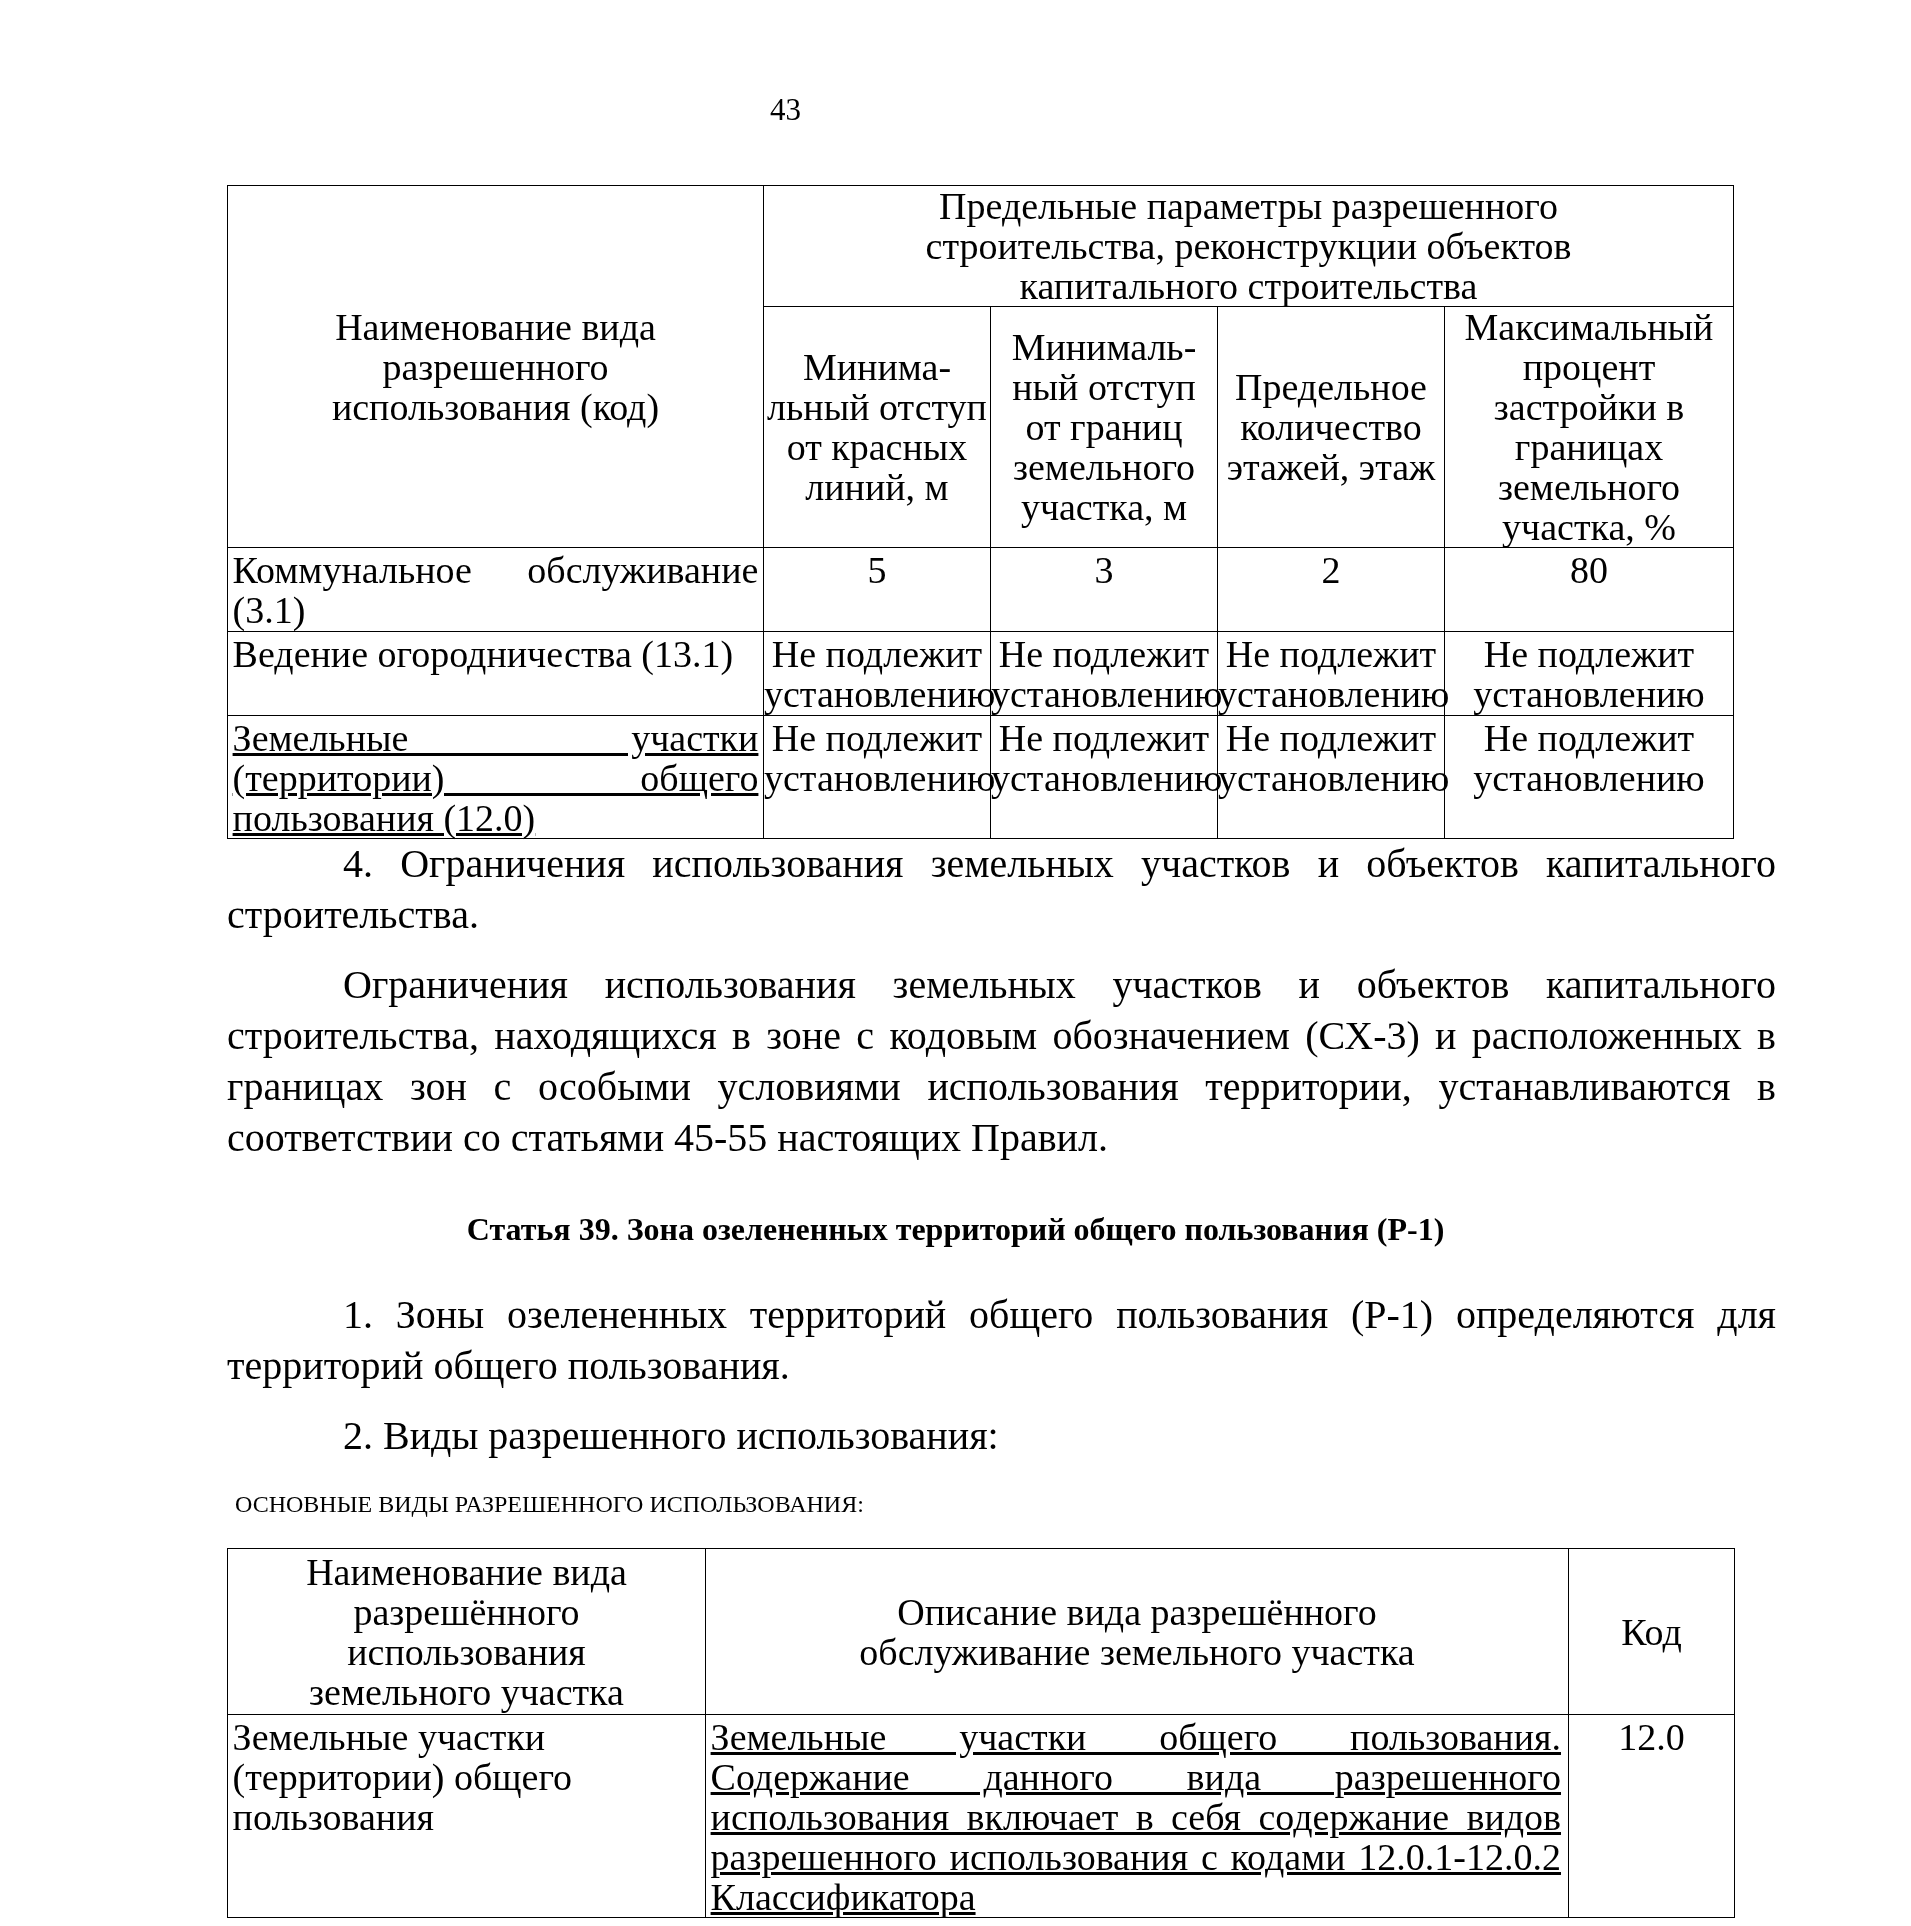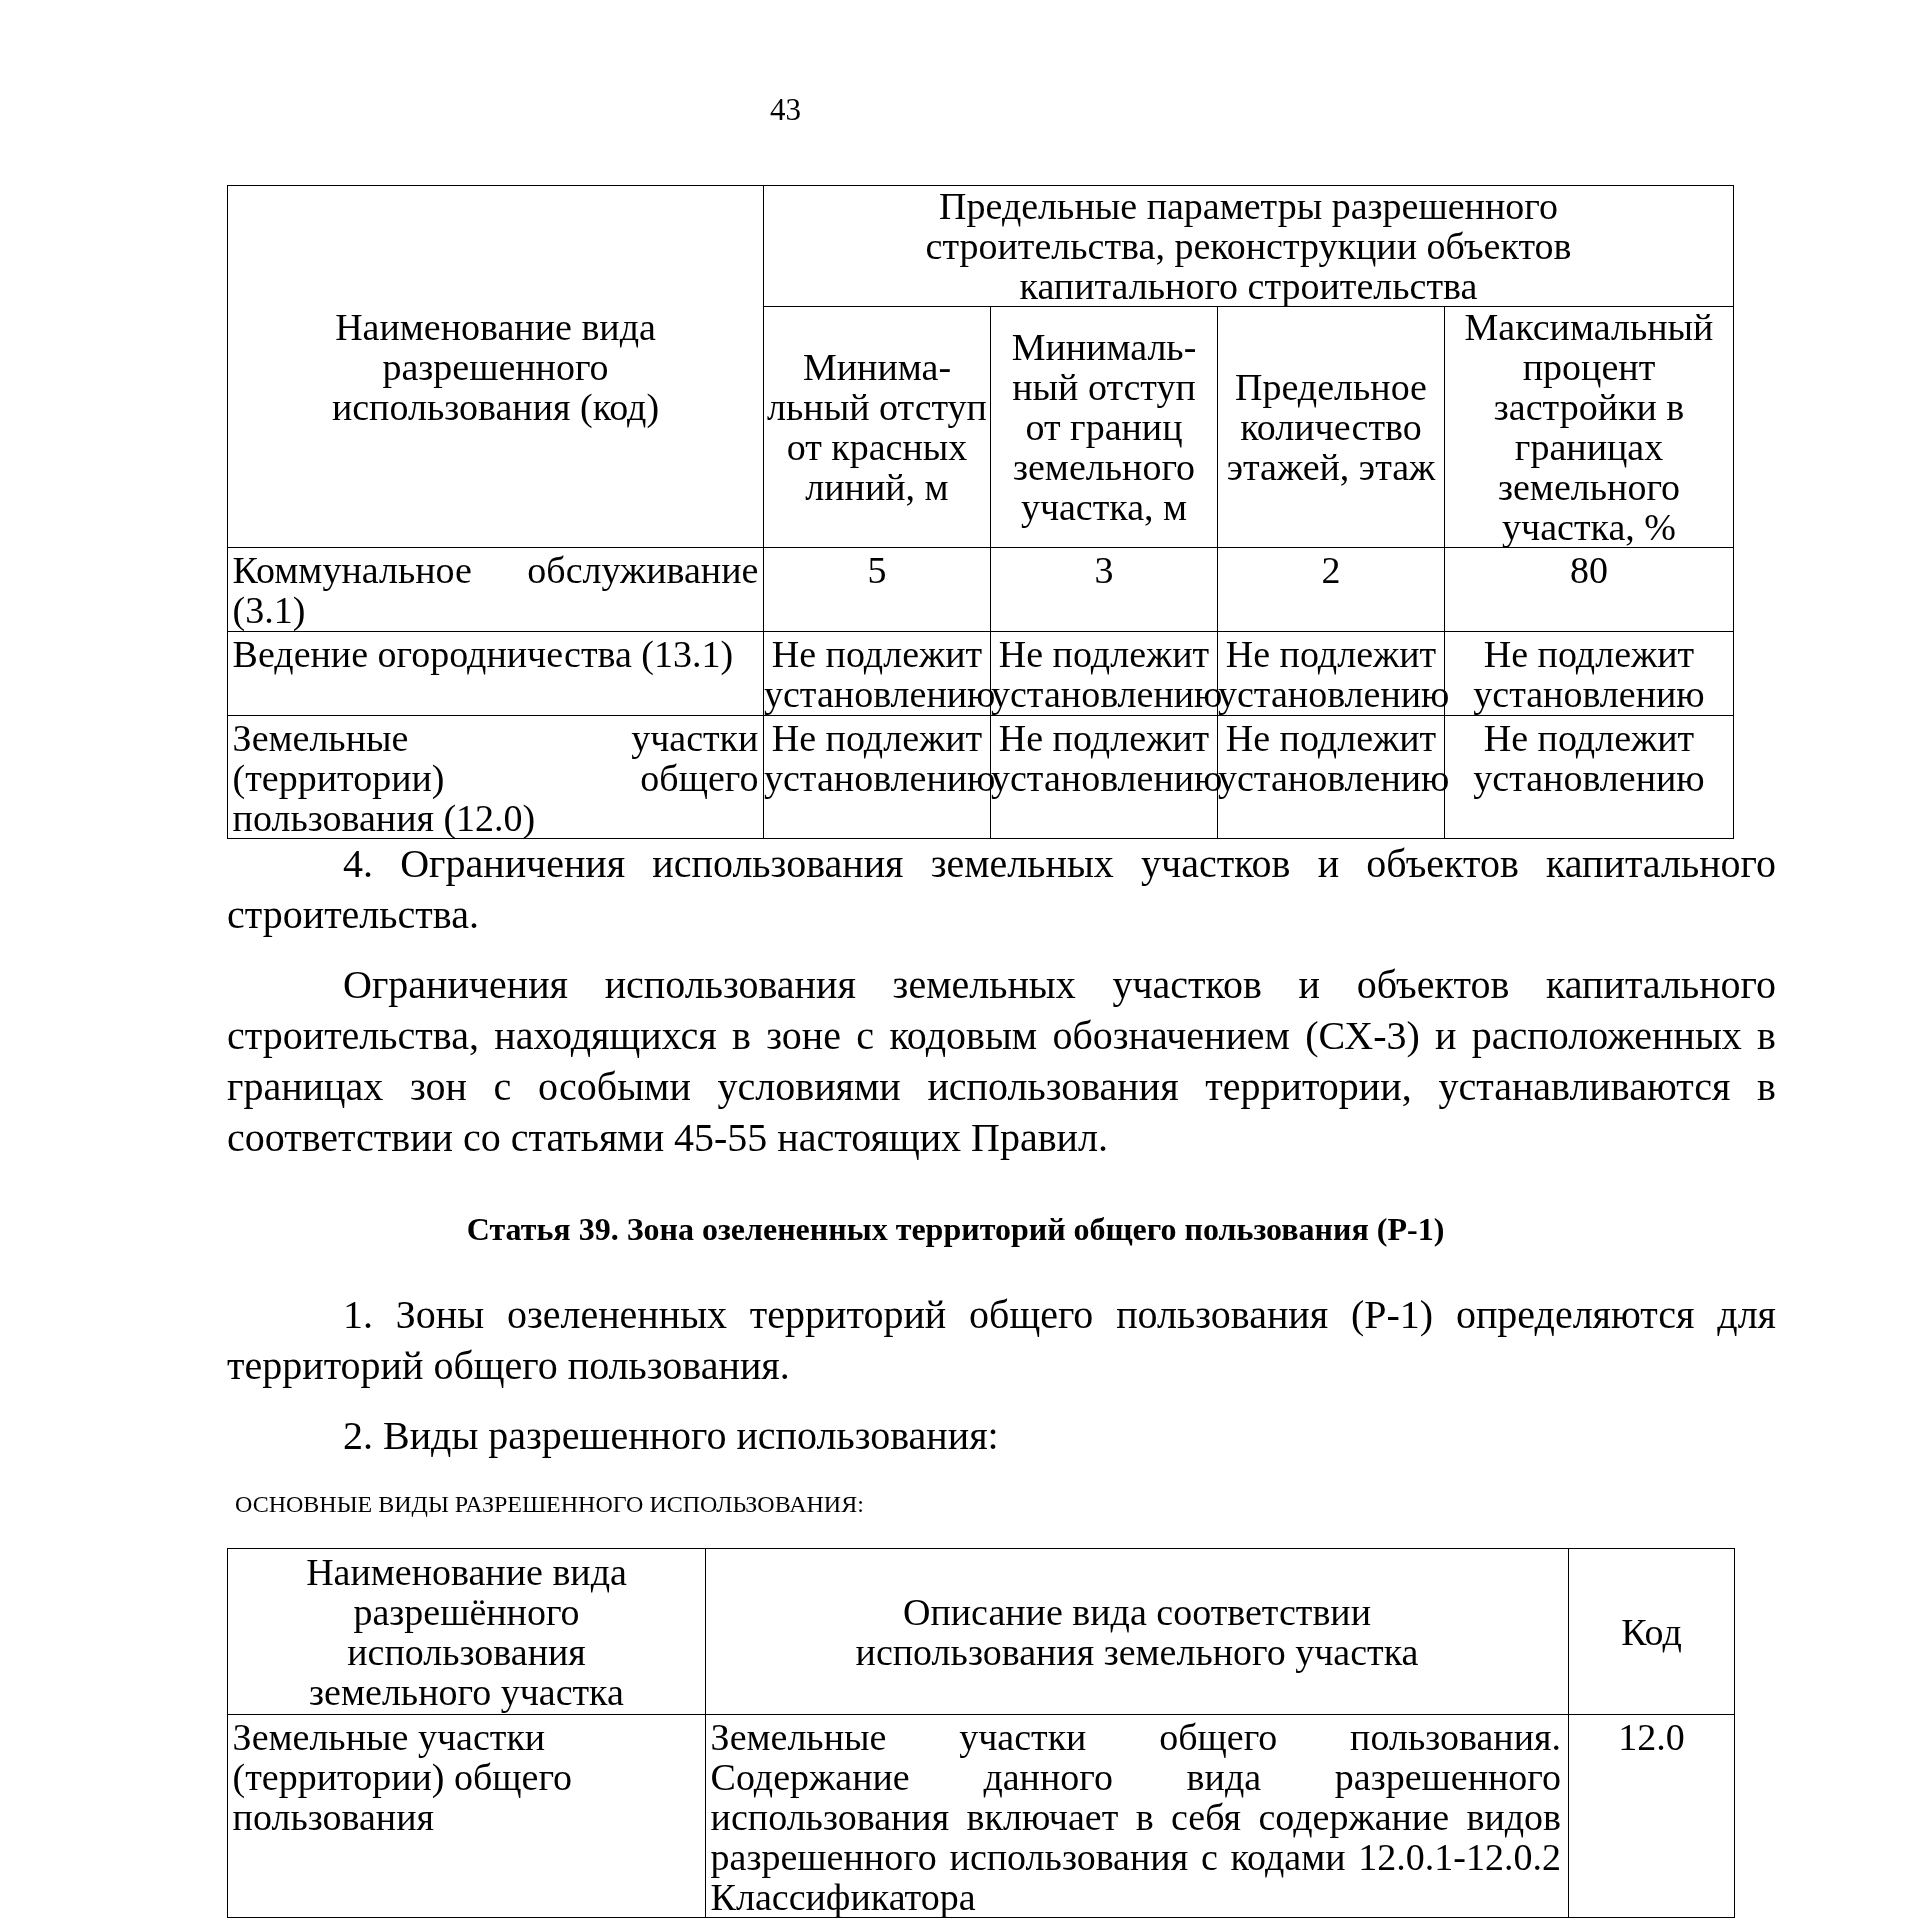--- a/index.html
+++ b/index.html
@@ -5,21 +5,21 @@
   html, body { margin:0; padding:0; background:#ffffff; }
   body { width:1911px; height:2703px; position:relative; overflow:hidden;
          font-family:"Liberation Serif", "DejaVu Serif", serif; color:#000; }
   .abs { position:absolute; }
   .pagenum { top:92px; left:0; width:1571px; text-align:center; font-size:31px; }
   table { border-collapse:collapse; position:absolute; left:227px; width:1507px; table-layout:fixed; }
   td, th { border:1.9px solid #000; font-weight:normal; vertical-align:top; padding:1.5px 4.6px 0 4.6px;
            font-size:38px; line-height:40px; }
   th { text-align:center; vertical-align:middle; }
   .c { text-align:center; }
-  .j { text-align:justify; text-align-last:auto; }
+  .j { text-align:justify; text-align-last:auto;text-decoration:underline; }
   .j-last { text-align:justify; text-align-last:justify; }
   .para { position:absolute; left:227px; width:1549px; font-size:40px; line-height:51px; text-align:justify; }
   .indent { text-indent:116px; }
   .heading { position:absolute; left:0; width:1911px; text-align:center; font-size:32px; line-height:51px; }
   .bold { font-weight:bold; }
   .subhead { position:absolute; left:235px; width:1549px; font-size:24px; line-height:51px; }
 </style>
 </head>
 <body>
 
@@ -78,21 +78,21 @@
 <div class="subhead" style="top:1479px;">ОСНОВНЫЕ ВИДЫ РАЗРЕШЕННОГО ИСПОЛЬЗОВАНИЯ:</div>
 <table style="top:1548px;">
   <colgroup>
       <col style="width:478px">
       <col style="width:863px">
       <col style="width:166px">
     </colgroup>
   <tbody>
       <tr style="height:166px;">
     <th style="padding:0 46px;">Наименование вида разрешённого использования земельного участка</th>
-    <th style="padding:0 77px;">Описание вида соответствии использования земельного участка</th>
+    <th style="padding:0 77px;">Описание вида разрешённого обслуживание земельного участка</th>
     <th>Код</th>
   </tr>
   <tr style="height:166px;margin-left:8px;">
     <td style="padding-right:77px;">Земельные участки (территории) общего пользования</td>
     <td class="j" style="padding-right:7px;">Земельные участки общего пользования. Содержание данного вида разрешенного использования включает в себя содержание видов разрешенного использования с кодами 12.0.1-12.0.2 Классификатора</td>
     <td class="c">12.0</td>
   </tr>
 </tbody>
   </table>
 

